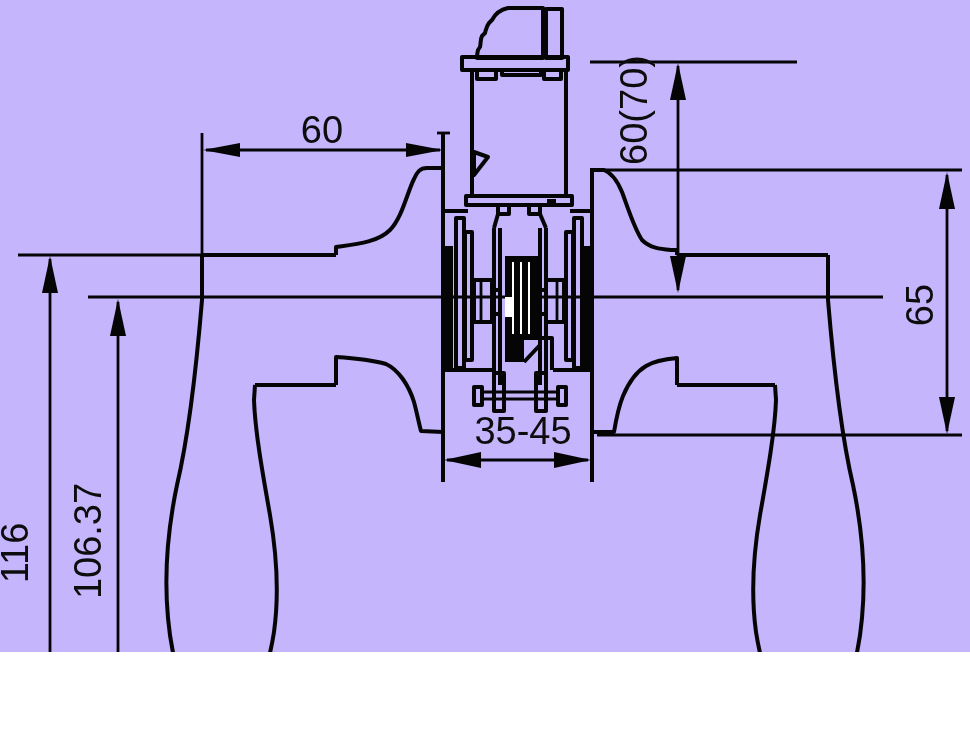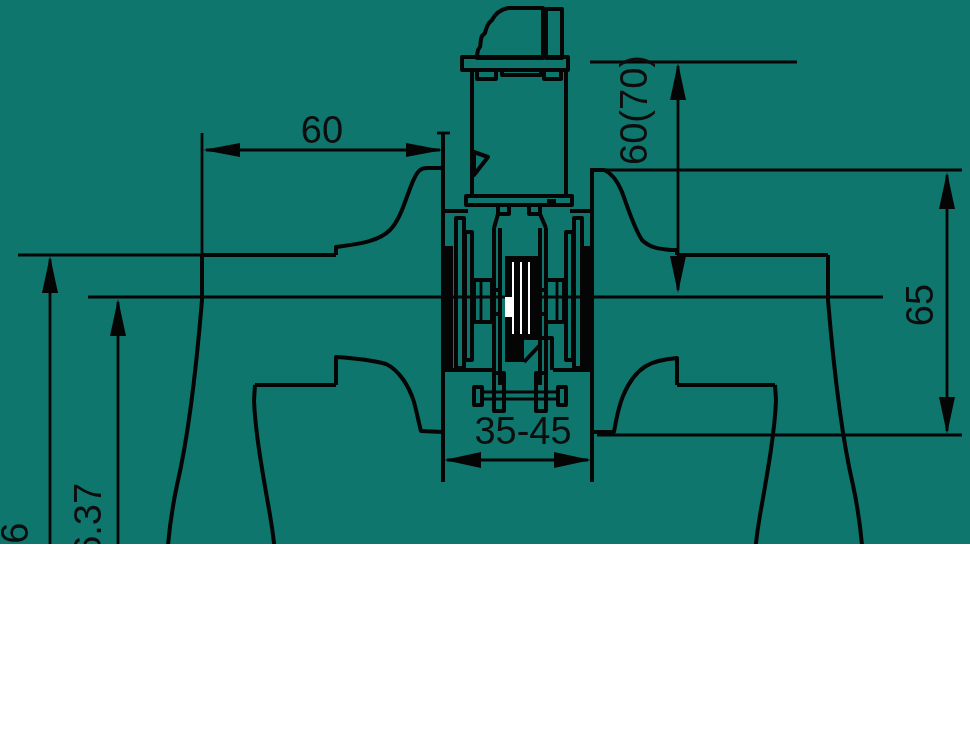--- a/index.html
+++ b/index.html
@@ -1,16 +1,16 @@
 <!DOCTYPE html>
 <html><head>
 <meta charset="utf-8">
 <style>
   html,body{margin:0;padding:0;background:#ffffff;}
-  .stage{position:relative;width:970px;height:544px;background:#0f766e;overflow:hidden;}
+  .stage{position:relative;width:970px;height:652px;background:#c4b5fd;overflow:hidden;}
   svg{display:block;}
   .dimtext{font-family:"Liberation Sans", sans-serif;font-size:38px;fill:#0d0d0d;}
   .sline{stroke:#050505;stroke-width:4;fill:none;stroke-linejoin:round;stroke-linecap:butt;}
   .tline{stroke:#050505;stroke-width:2.8;fill:none;stroke-linecap:butt;}
   .fillb{fill:#050505;stroke:none;}
   .fillw{fill:#ffffff;stroke:none;}
   .arrow{fill:#050505;stroke:none;}
 </style>
 </head>
 <body>

